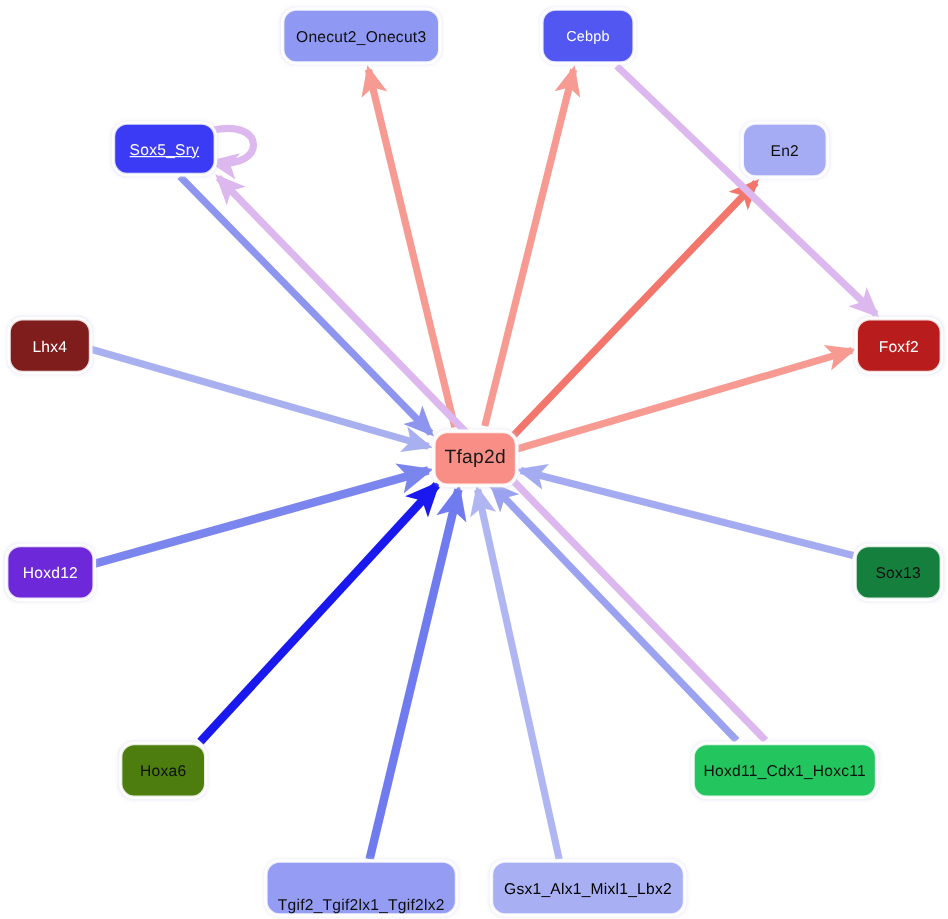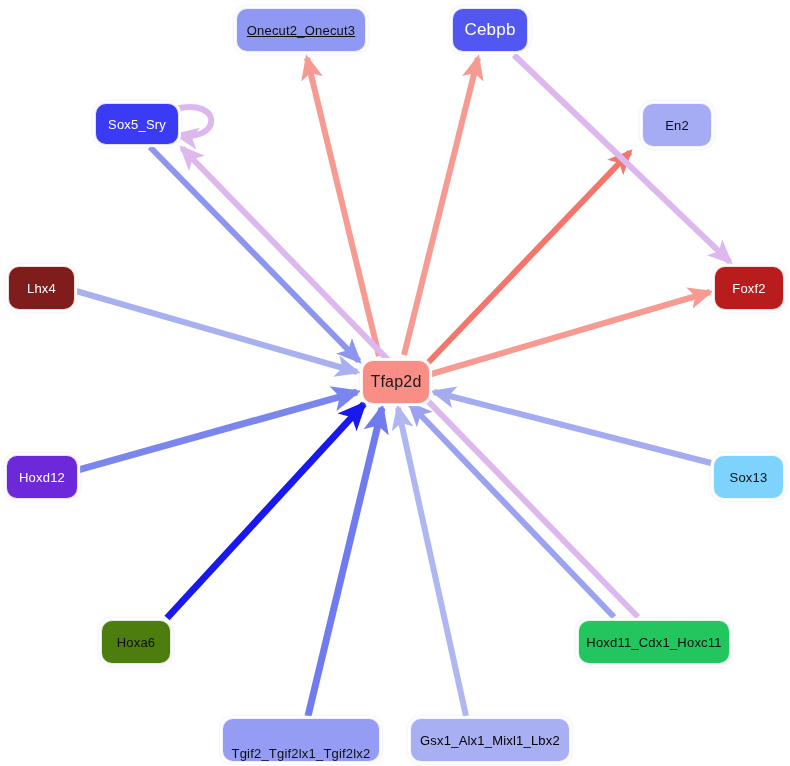--- a/index.html
+++ b/index.html
@@ -95,42 +95,42 @@
       <line x1="167" y1="618" x2="364" y2="404" stroke="#1919ef" stroke-width="7" stroke-linecap="butt" marker-end="url(#ah-1919ef)"></line>
       <line x1="308" y1="716" x2="382" y2="408" stroke="#6f7bee" stroke-width="7" stroke-linecap="butt" marker-end="url(#ah-6f7bee)"></line>
       <line x1="466" y1="716" x2="398" y2="408" stroke="#b0b6f2" stroke-width="6" stroke-linecap="butt" marker-end="url(#ah-b0b6f2)"></line>
       <line x1="614" y1="617" x2="410" y2="404" stroke="#9ba3f0" stroke-width="6" stroke-linecap="butt" marker-end="url(#ah-9ba3f0)"></line>
       <line x1="711" y1="463" x2="434" y2="392" stroke="#a4abf1" stroke-width="6" stroke-linecap="butt" marker-end="url(#ah-a4abf1)"></line>
     </svg>
   <div id="node-layer">
       <div class="node" style="left: 362px; top: 360px; width: 68px; height: 44px; background: rgb(249, 142, 134); color: rgb(26, 26, 26); font-size: 16px;">
         <span class="node-label">Tfap2d</span>
       </div>
-      <div class="node" style="left: 236px; top: 8px; width: 130px; height: 44px; background: rgb(143, 152, 243); color: rgb(15, 15, 15); font-size: 13px; text-decoration: underline;">
+      <div class="node" style="left: 236px; top: 8px; width: 130px; height: 44px; background: rgb(143, 152, 243); color: rgb(15, 15, 15); font-size: 13px;">
         <span class="node-label">Onecut2_Onecut3</span>
       </div>
-      <div class="node" style="left: 452px; top: 8px; width: 76px; height: 44px; background: rgb(81, 87, 240); color: rgb(255, 255, 255); font-size: 17px;">
+      <div class="node" style="left: 452px; top: 8px; width: 76px; height: 44px; background: rgb(81, 87, 240); color: rgb(255, 255, 255); font-size: 12px;">
         <span class="node-label">Cebpb</span>
       </div>
-      <div class="node" style="left: 95px; top: 103px; width: 84px; height: 42px; background: rgb(59, 59, 245); color: rgb(255, 255, 255); font-size: 13px;">
+      <div class="node" style="left: 95px; top: 103px; width: 84px; height: 42px; background: rgb(59, 59, 245); color: rgb(255, 255, 255); font-size: 13px; text-decoration: underline;">
         <span class="node-label">Sox5_Sry</span>
       </div>
-      <div class="node" style="left: 642px; top: 103px; width: 70px; height: 44px; background: rgb(166, 172, 244); color: rgb(15, 15, 15); font-size: 13px;">
+      <div class="node" style="left: 619px; top: 103px; width: 70px; height: 44px; background: rgb(166, 172, 244); color: rgb(15, 15, 15); font-size: 13px;">
         <span class="node-label">En2</span>
       </div>
       <div class="node" style="left: 8px; top: 266px; width: 67px; height: 44px; background: #7f1d1d; color: rgb(255, 255, 255); font-size: 13px;">
         <span class="node-label">Lhx4</span>
       </div>
       <div class="node" style="left: 714px; top: 266px; width: 70px; height: 44px; background: #b91c1c; color: rgb(255, 255, 255); font-size: 13px;">
         <span class="node-label">Foxf2</span>
       </div>
       <div class="node" style="left: 6px; top: 455px; width: 72px; height: 44px; background: #6d28d9; color: rgb(255, 255, 255); font-size: 13px;">
         <span class="node-label">Hoxd12</span>
       </div>
-      <div class="node" style="left: 713px; top: 455px; width: 71px; height: 44px; background: #7dd3fc; color: rgb(15, 15, 15); font-size: 13px;">
+      <div class="node" style="left: 713px; top: 455px; width: 71px; height: 44px; background: #15803d; color: rgb(15, 15, 15); font-size: 13px;">
         <span class="node-label">Sox13</span>
       </div>
       <div class="node" style="left: 101px; top: 620px; width: 70px; height: 44px; background: #4d7c0f; color: rgb(15, 15, 15); font-size: 13px;">
         <span class="node-label">Hoxa6</span>
       </div>
       <div class="node" style="left: 578px; top: 620px; width: 152px; height: 44px; background: #22c55e; color: rgb(15, 15, 15); font-size: 13px;">
         <span class="node-label">Hoxd11_Cdx1_Hoxc11</span>
       </div>
       <div class="node" style="left: 222px; top: 718px; width: 158px; height: 44px; background: rgb(148, 156, 243); color: rgb(15, 15, 15); font-size: 13px; align-items: flex-end;">
         <span class="node-label">Tgif2_Tgif2lx1_Tgif2lx2</span>

